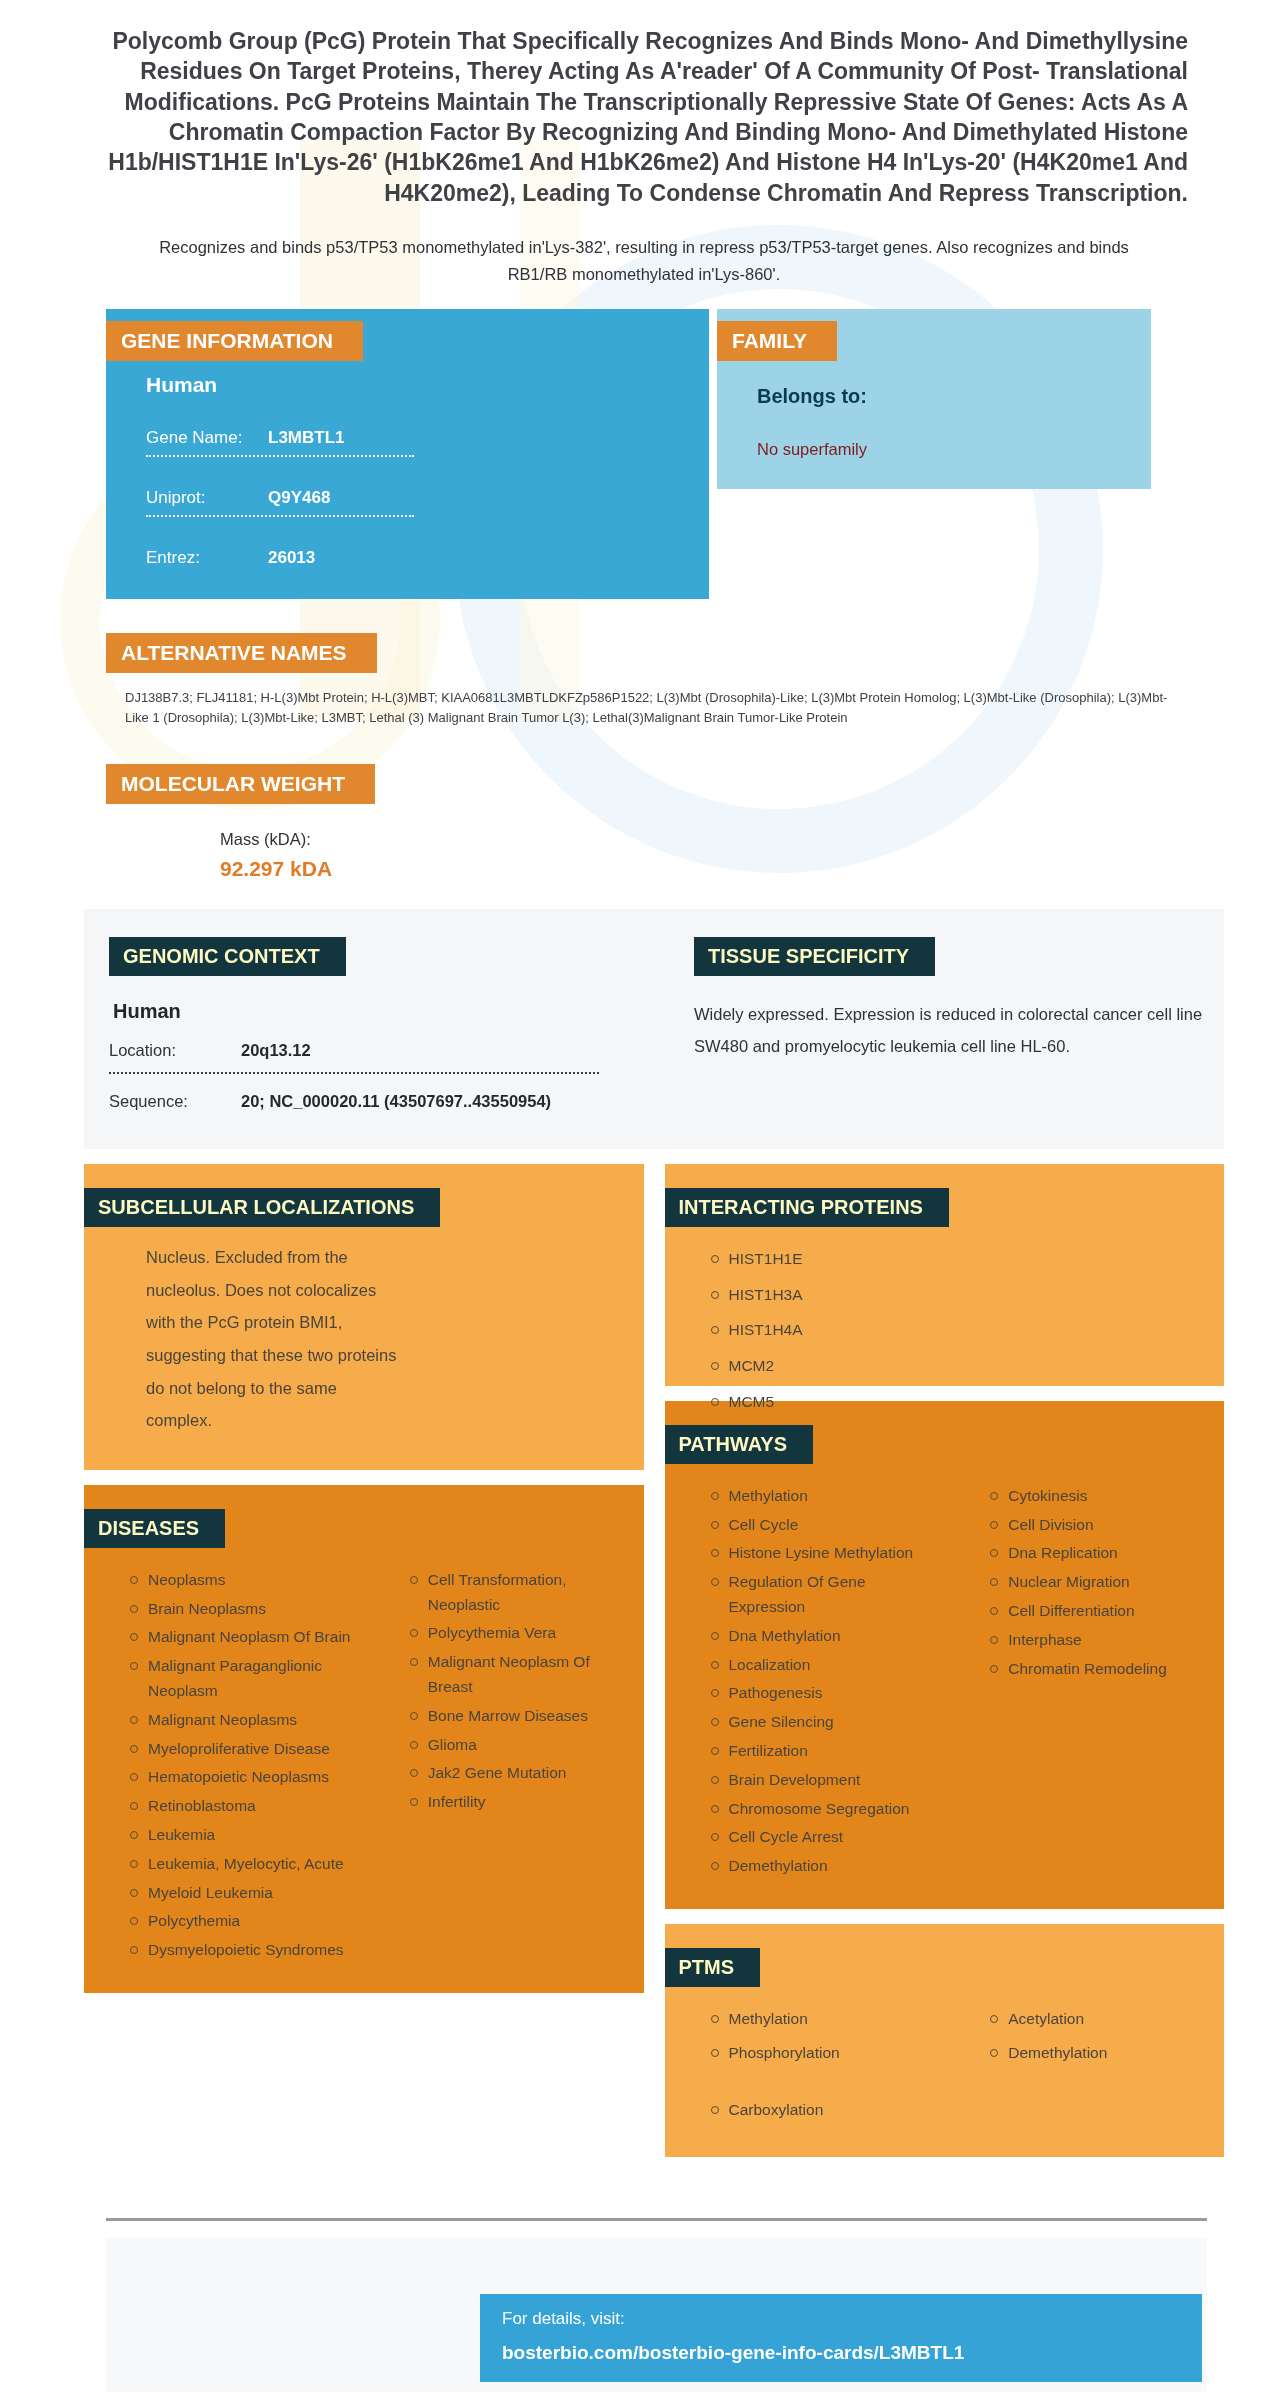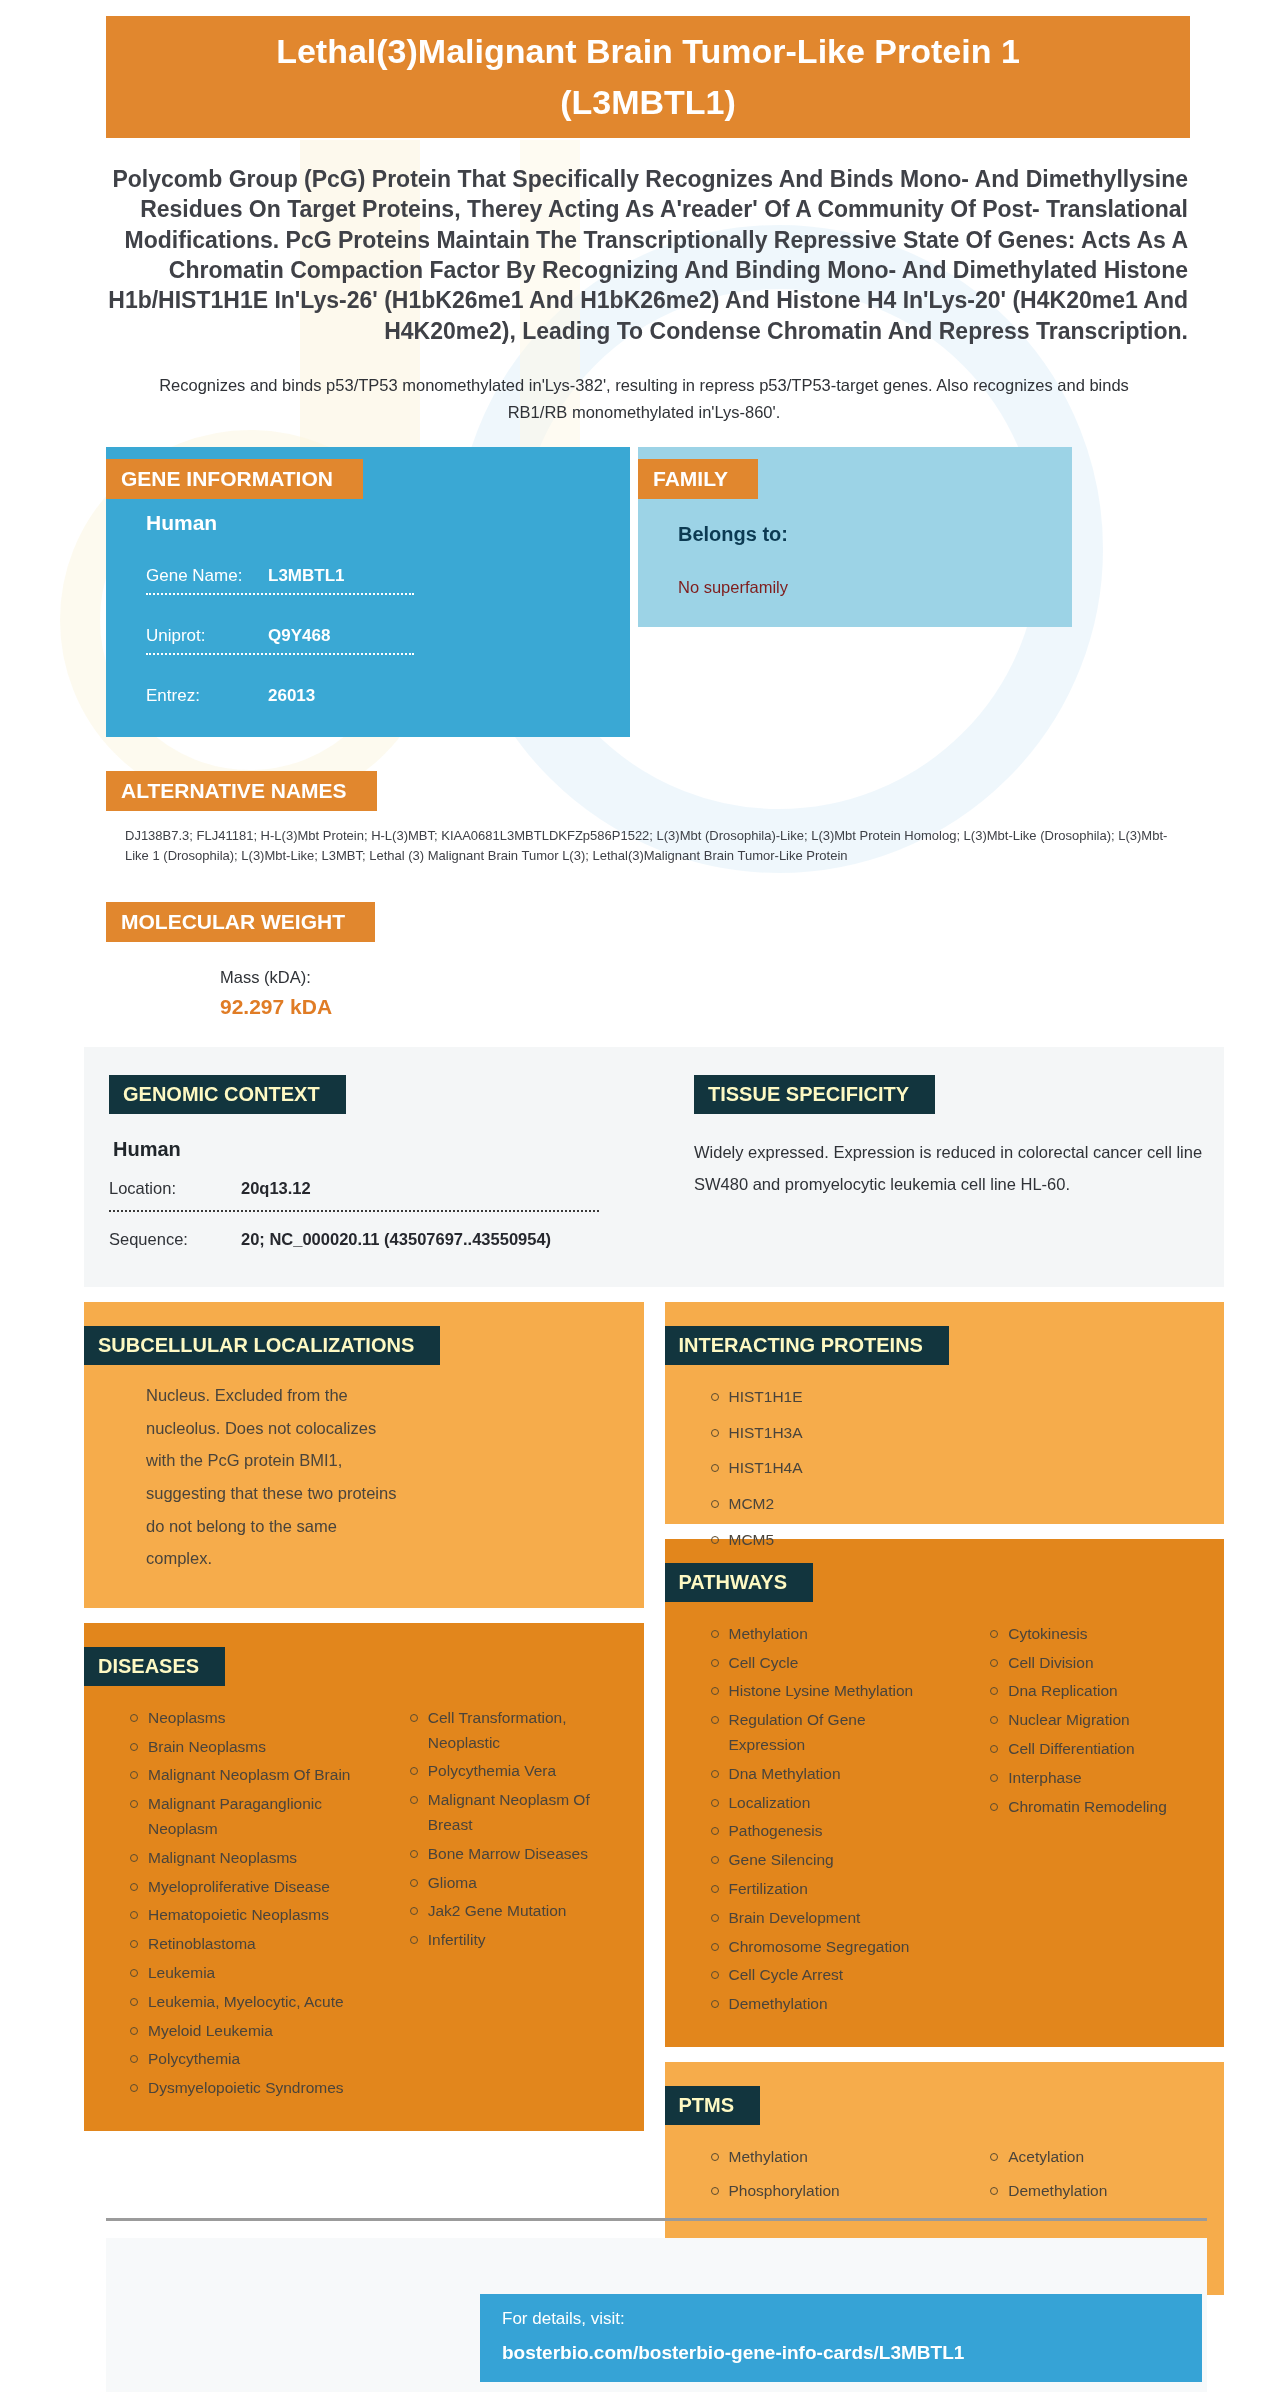--- a/index.html
+++ b/index.html
@@ -32,21 +32,21 @@
         font-size:23px;color:var(--text-dark);line-height:1.32;}
   .subdesc{margin:26px auto 0;width:980px;text-align:center;font-size:16.5px;
            color:#2F3237;line-height:1.65;}
 
   .orange-label{display:inline-block;background:var(--orange);color:#fff;
                 font-weight:bold;font-size:21px;padding:8px 30px 8px 15px;}
   .teal-label{display:inline-block;background:var(--teal);color:#fef9c3;
               font-weight:bold;font-size:20px;padding:8px 26px 8px 14px;}
 
   .row1{display:flex;align-items:flex-start;margin:20px 0 0 106px;}
-  .gene-box{width:524px;background:var(--blue);padding-bottom:24px;}
+  .gene-box{width:603px;background:var(--blue);padding-bottom:24px;}
   .gene-box .orange-label{margin-top:12px;}
   .gene-body{padding:12px 0 0 40px;}
   .gene-species{color:#fff;font-weight:bold;font-size:21px;margin-bottom:10px;}
   .kv{display:flex;width:268px;padding:7px 0;font-size:17px;color:#fff;margin-top:24px;}
   .kv.dotted{border-bottom:2px dotted #ffffff;}
   .kv .k{width:122px;}
   .kv .v{font-weight:bold;}
 
   .family-box{width:434px;margin-left:8px;background:var(--blue-light);padding-bottom:30px;}
   .family-box .orange-label{margin-top:12px;}
@@ -110,24 +110,20 @@
 
 <div class="page">
 
   <div class="wm wm-ring"></div>
   <div class="wm wm-band-a"></div>
   <div class="wm wm-band-b"></div>
   <div class="wm wm-arc"></div>
 
   <div class="content">
 
-    <div class="header">
-      <span class="line">Lethal(3)Malignant Brain Tumor-Like Protein 1</span>
-      <span class="line">(L3MBTL1)</span>
-    </div>
 
     <div class="desc">Polycomb Group (PcG) Protein That Specifically Recognizes And Binds Mono- And Dimethyllysine Residues On Target Proteins, Therey Acting As A'reader' Of A Community Of Post- Translational Modifications. PcG Proteins Maintain The Transcriptionally Repressive State Of Genes: Acts As A Chromatin Compaction Factor By Recognizing And Binding Mono- And Dimethylated Histone H1b/HIST1H1E In'Lys-26' (H1bK26me1 And H1bK26me2) And Histone H4 In'Lys-20' (H4K20me1 And H4K20me2), Leading To Condense Chromatin And Repress Transcription.</div>
 
     <div class="subdesc">Recognizes and binds p53/TP53 monomethylated in'Lys-382', resulting in repress p53/TP53-target genes. Also recognizes and binds RB1/RB monomethylated in'Lys-860'.</div>
 
     <div class="row1">
       <div class="gene-box">
         <span class="orange-label">GENE INFORMATION</span>
         <div class="gene-body">
           <div class="gene-species">Human</div>

